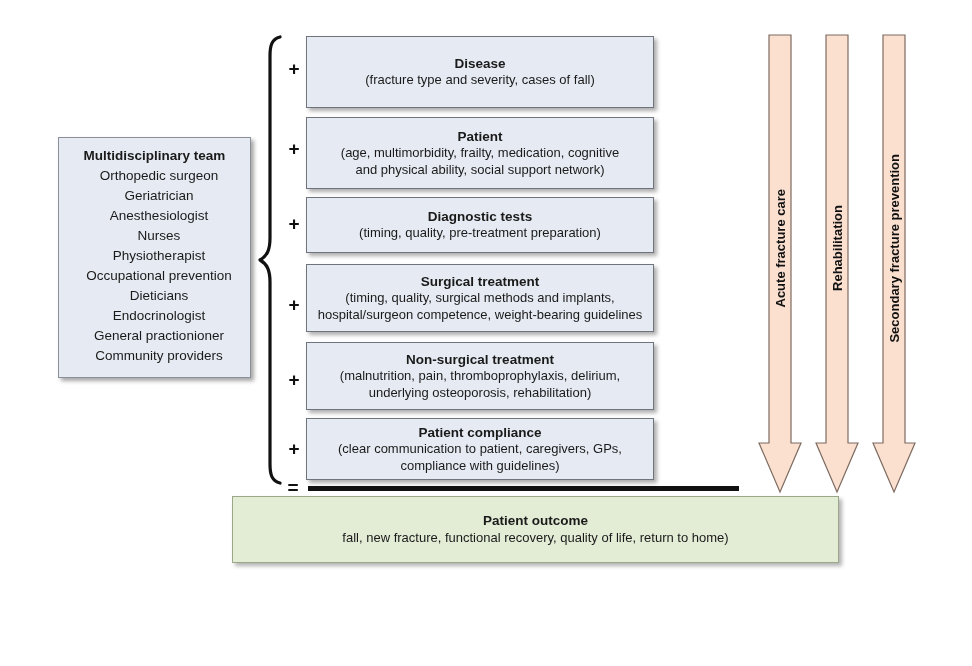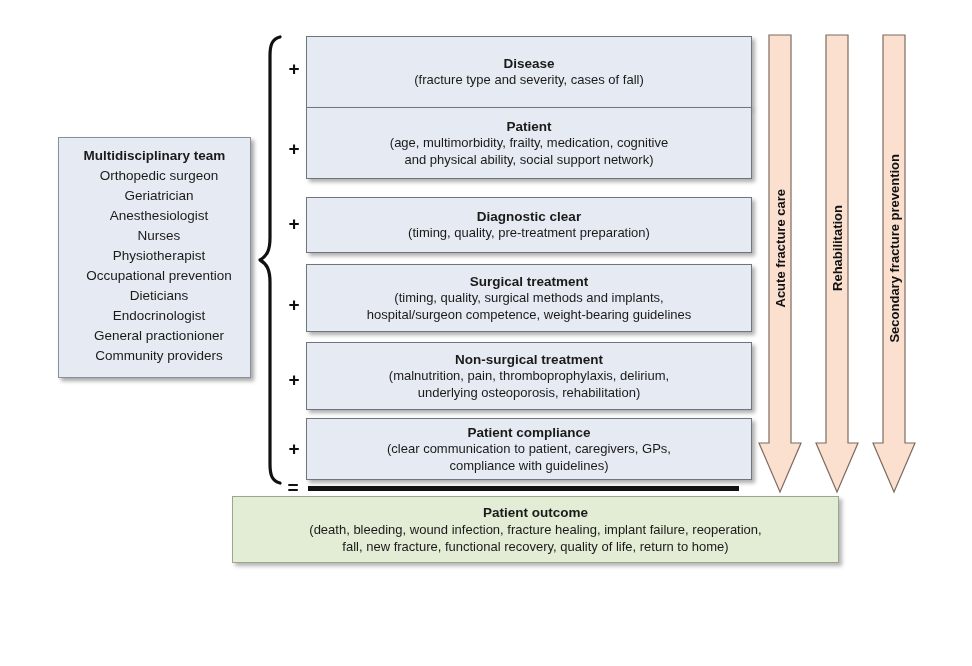--- a/index.html
+++ b/index.html
@@ -94,21 +94,21 @@
     left: 308px;
     top: 486px;
     width: 431px;
     height: 5px;
     background: #111;
   }
 
   
   .factor-box {
     left: 306px;
-    width: 446px;
+    width: 348px;
     background: #e6eaf2;
     border: 1px solid #6f747d;
     box-shadow: 3px 3px 4px rgba(0,0,0,0.32);
     display: flex;
     flex-direction: column;
     align-items: center;
     justify-content: center;
     text-align: left;
     padding: 16px 6px;
   }
@@ -221,28 +221,28 @@
   <div class="node plus" style="top:215px;">+</div>
   <div class="node plus" style="top:296px;">+</div>
   <div class="node plus" style="top:371px;">+</div>
   <div class="node plus" style="top:440px;">+</div>
 
   <div class="node factor-box" style="top:36px; height:72px;">
     <div class="factor-title">Disease</div>
     <div class="factor-detail">(fracture type and severity, cases of fall)</div>
   </div>
 
-  <div class="node factor-box" style="top:107px; height:72px;">
+  <div class="node factor-box" style="top:117px; height:72px;">
     <div class="factor-title">Patient</div>
     <div class="factor-detail">(age, multimorbidity, frailty, medication, cognitive</div>
     <div class="factor-detail">and physical ability, social support network)</div>
   </div>
 
   <div class="node factor-box" style="top:197px; height:56px;">
-    <div class="factor-title">Diagnostic clear</div>
+    <div class="factor-title">Diagnostic tests</div>
     <div class="factor-detail">(timing, quality, pre-treatment preparation)</div>
   </div>
 
   <div class="node factor-box" style="top:264px; height:68px;">
     <div class="factor-title">Surgical treatment</div>
     <div class="factor-detail">(timing, quality, surgical methods and implants,</div>
     <div class="factor-detail">hospital/surgeon competence, weight-bearing guidelines</div>
   </div>
 
   <div class="node factor-box" style="top:418px; height:62px;">
@@ -255,21 +255,20 @@
     <div class="factor-title">Non-surgical treatment</div>
     <div class="factor-detail">(malnutrition, pain, thromboprophylaxis, delirium,</div>
     <div class="factor-detail">underlying osteoporosis, rehabilitation)</div>
   </div>
 
   <div class="node equals">=</div>
   <div class="node sum-rule"></div>
 
   <div class="node outcome-box">
     <div class="outcome-title">Patient outcome</div>
-    <div class="outcome-detail">(death, bleeding, wound infection, fracture healing, implant failure, reoperation,</div>
     <div class="outcome-detail">fall, new fracture, functional recovery, quality of life, return to home)</div>
   </div>
 
   <div class="node phase-arrow" style="left:757px;">
     <svg width="46" height="462" viewBox="0 0 46 462" xmlns="http://www.w3.org/2000/svg">
       <polygon points="12,2 34,2 34,410 44,410 23,459 2,410 12,410" fill="#fbe0d0" stroke="#7d6b60" stroke-width="1.2"></polygon>
     </svg>
     <div class="phase-label-wrap">
       <span class="phase-label" style="position:static;width:auto;">Acute fracture care</span>
     </div>

